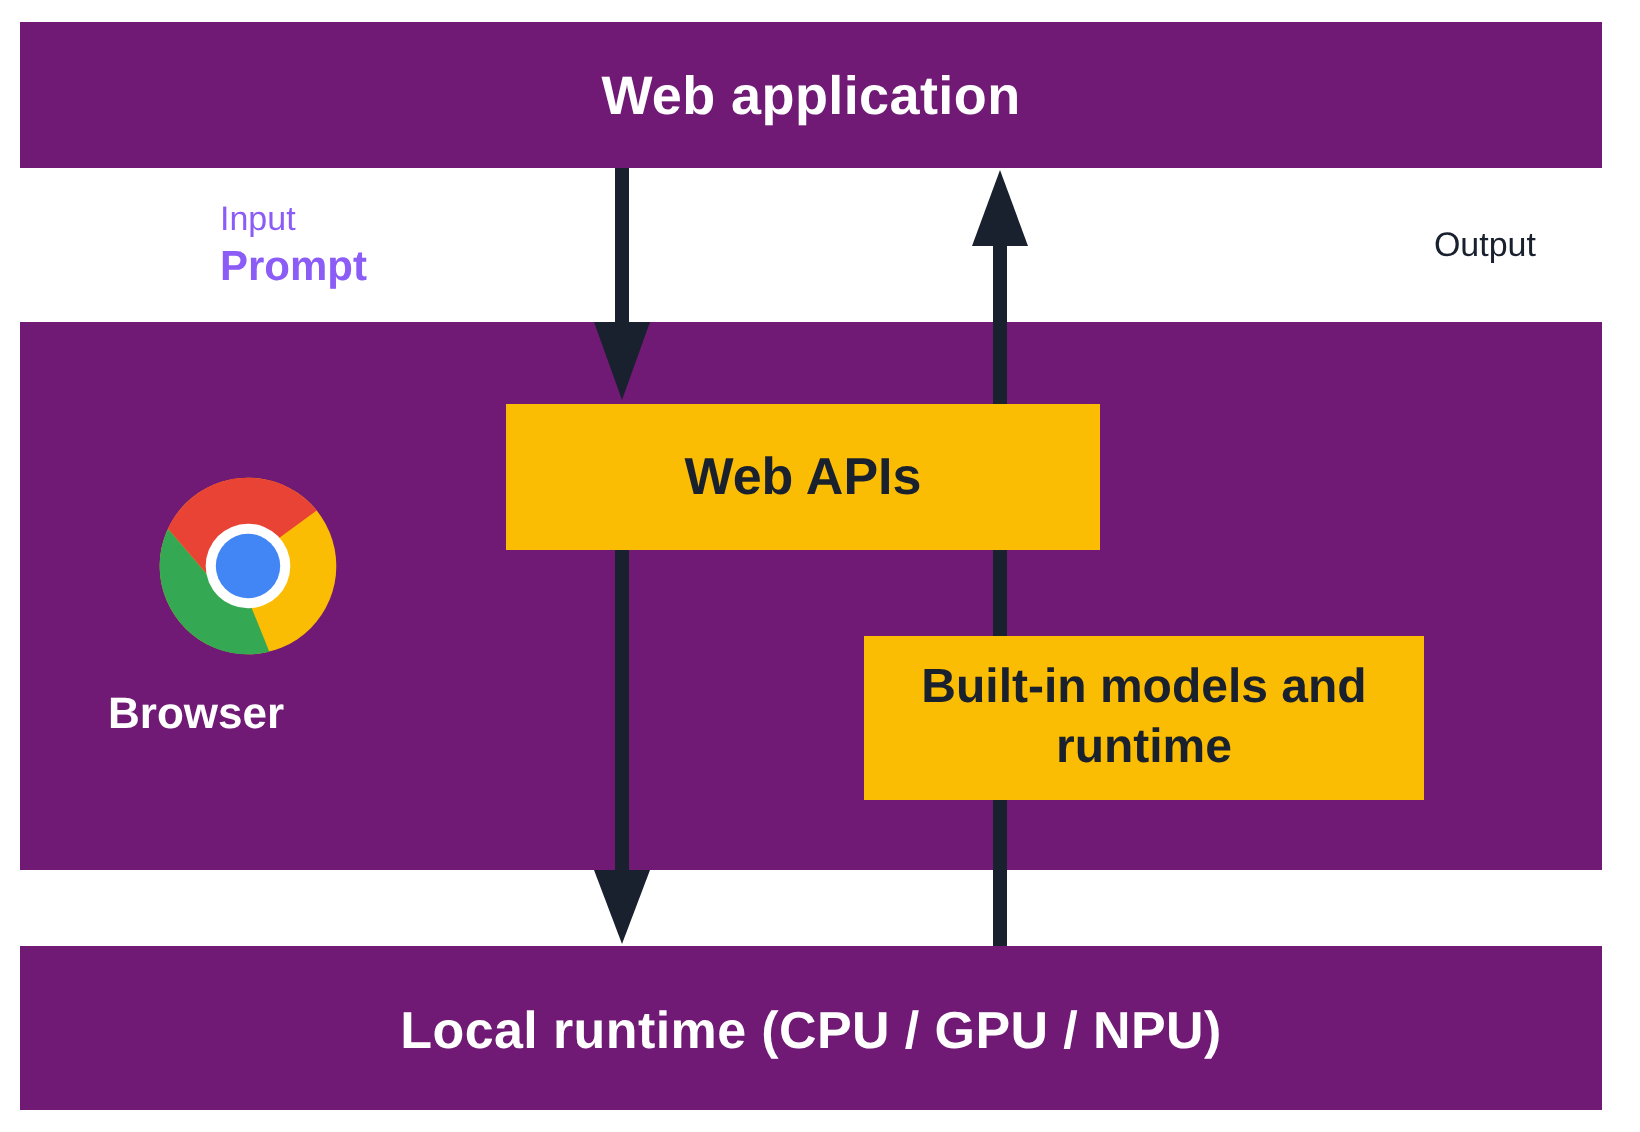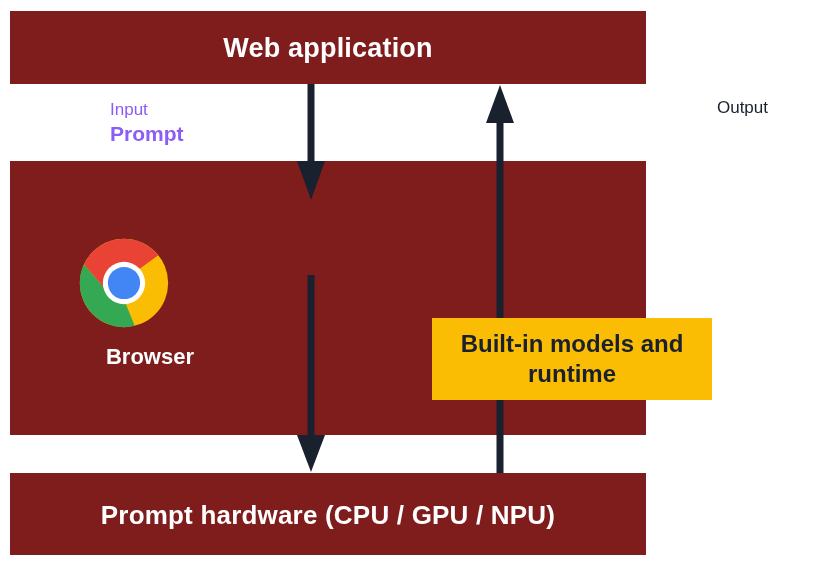--- a/index.html
+++ b/index.html
@@ -7,22 +7,22 @@
     position: relative;
     width: 820px;
     height: 566px;
     background: #ffffff;
     font-family: "Liberation Sans", sans-serif;
     overflow: hidden;
   }
   .band {
     position: absolute;
     left: 10px;
-    width: 636px;
-    background: #7f1d1d;
+    width: 791px;
+    background: #701a75;
     z-index: 1;
   }
   .band-top    { top: 11px;  height: 73px; }
   .band-middle { top: 161px; height: 274px; }
   .band-bottom { top: 473px; height: 82px; }
   .bar-label {
     position: absolute;
     left: 0; right: 0;
     text-align: center;
     color: #ffffff;
@@ -34,21 +34,21 @@
   
   .io-input {
     position: absolute;
     left: 110px; top: 99px;
     text-align: left;
     color: #8b5cf6;
     z-index: 2;
   }
   .io-output {
     position: absolute;
-    right: 52px; top: 97px;
+    right: 52px; top: 112px;
     text-align: right;
     color: #19202e;
     z-index: 2;
   }
   .io-caption { font-size: 17px; font-weight: normal; line-height: 22px; }
   .io-label   { font-size: 21px; font-weight: bold;   line-height: 25px; text-align: center; }
 
   
   .arrows {
     position: absolute;
@@ -76,21 +76,21 @@
   .chrome-logo {
     position: absolute;
     left: 78px; top: 237px;
     width: 92px; height: 92px;
     z-index: 3;
   }
   .browser-label {
     position: absolute;
     left: 54px; top: 344px;
     width: 140px;
-    text-align: right;
+    text-align: left;
     color: #ffffff;
     font-size: 22px;
     font-weight: bold;
     z-index: 3;
   }
 </style>
 </head>
 <body>
 
 <div class="stage">
@@ -126,21 +126,24 @@
 
   <svg class="chrome-logo" viewBox="0 0 100 100">
     <circle cx="50" cy="50" r="48" fill="#fbbc04"></circle>
     <path d="M6.5 29.7 A48 48 0 0 0 61.6 96.6 L52 72.9 L27.3 54 Z" fill="#34a853"></path>
     <path d="M6.5 29.7 A48 48 0 0 1 87.3 19.8 L67.1 34.6 L27.3 54 Z" fill="#e94335"></path>
     <circle cx="50" cy="50" r="23" fill="#ffffff"></circle>
     <circle cx="50" cy="50" r="17.5" fill="#4285f4"></circle>
   </svg>
   <div class="browser-label">Browser</div>
 
+  <div class="ybox box-webapis">
+    <span>Web APIs</span>
+  </div>
   <div class="ybox box-builtin">
     <span>Built-in models and runtime</span>
   </div>
 
   <div class="band band-bottom">
-    <div class="bar-label">Prompt hardware (CPU / GPU / NPU)</div>
+    <div class="bar-label">Local runtime (CPU / GPU / NPU)</div>
   </div>
 
 </div>
 
 </body></html>

